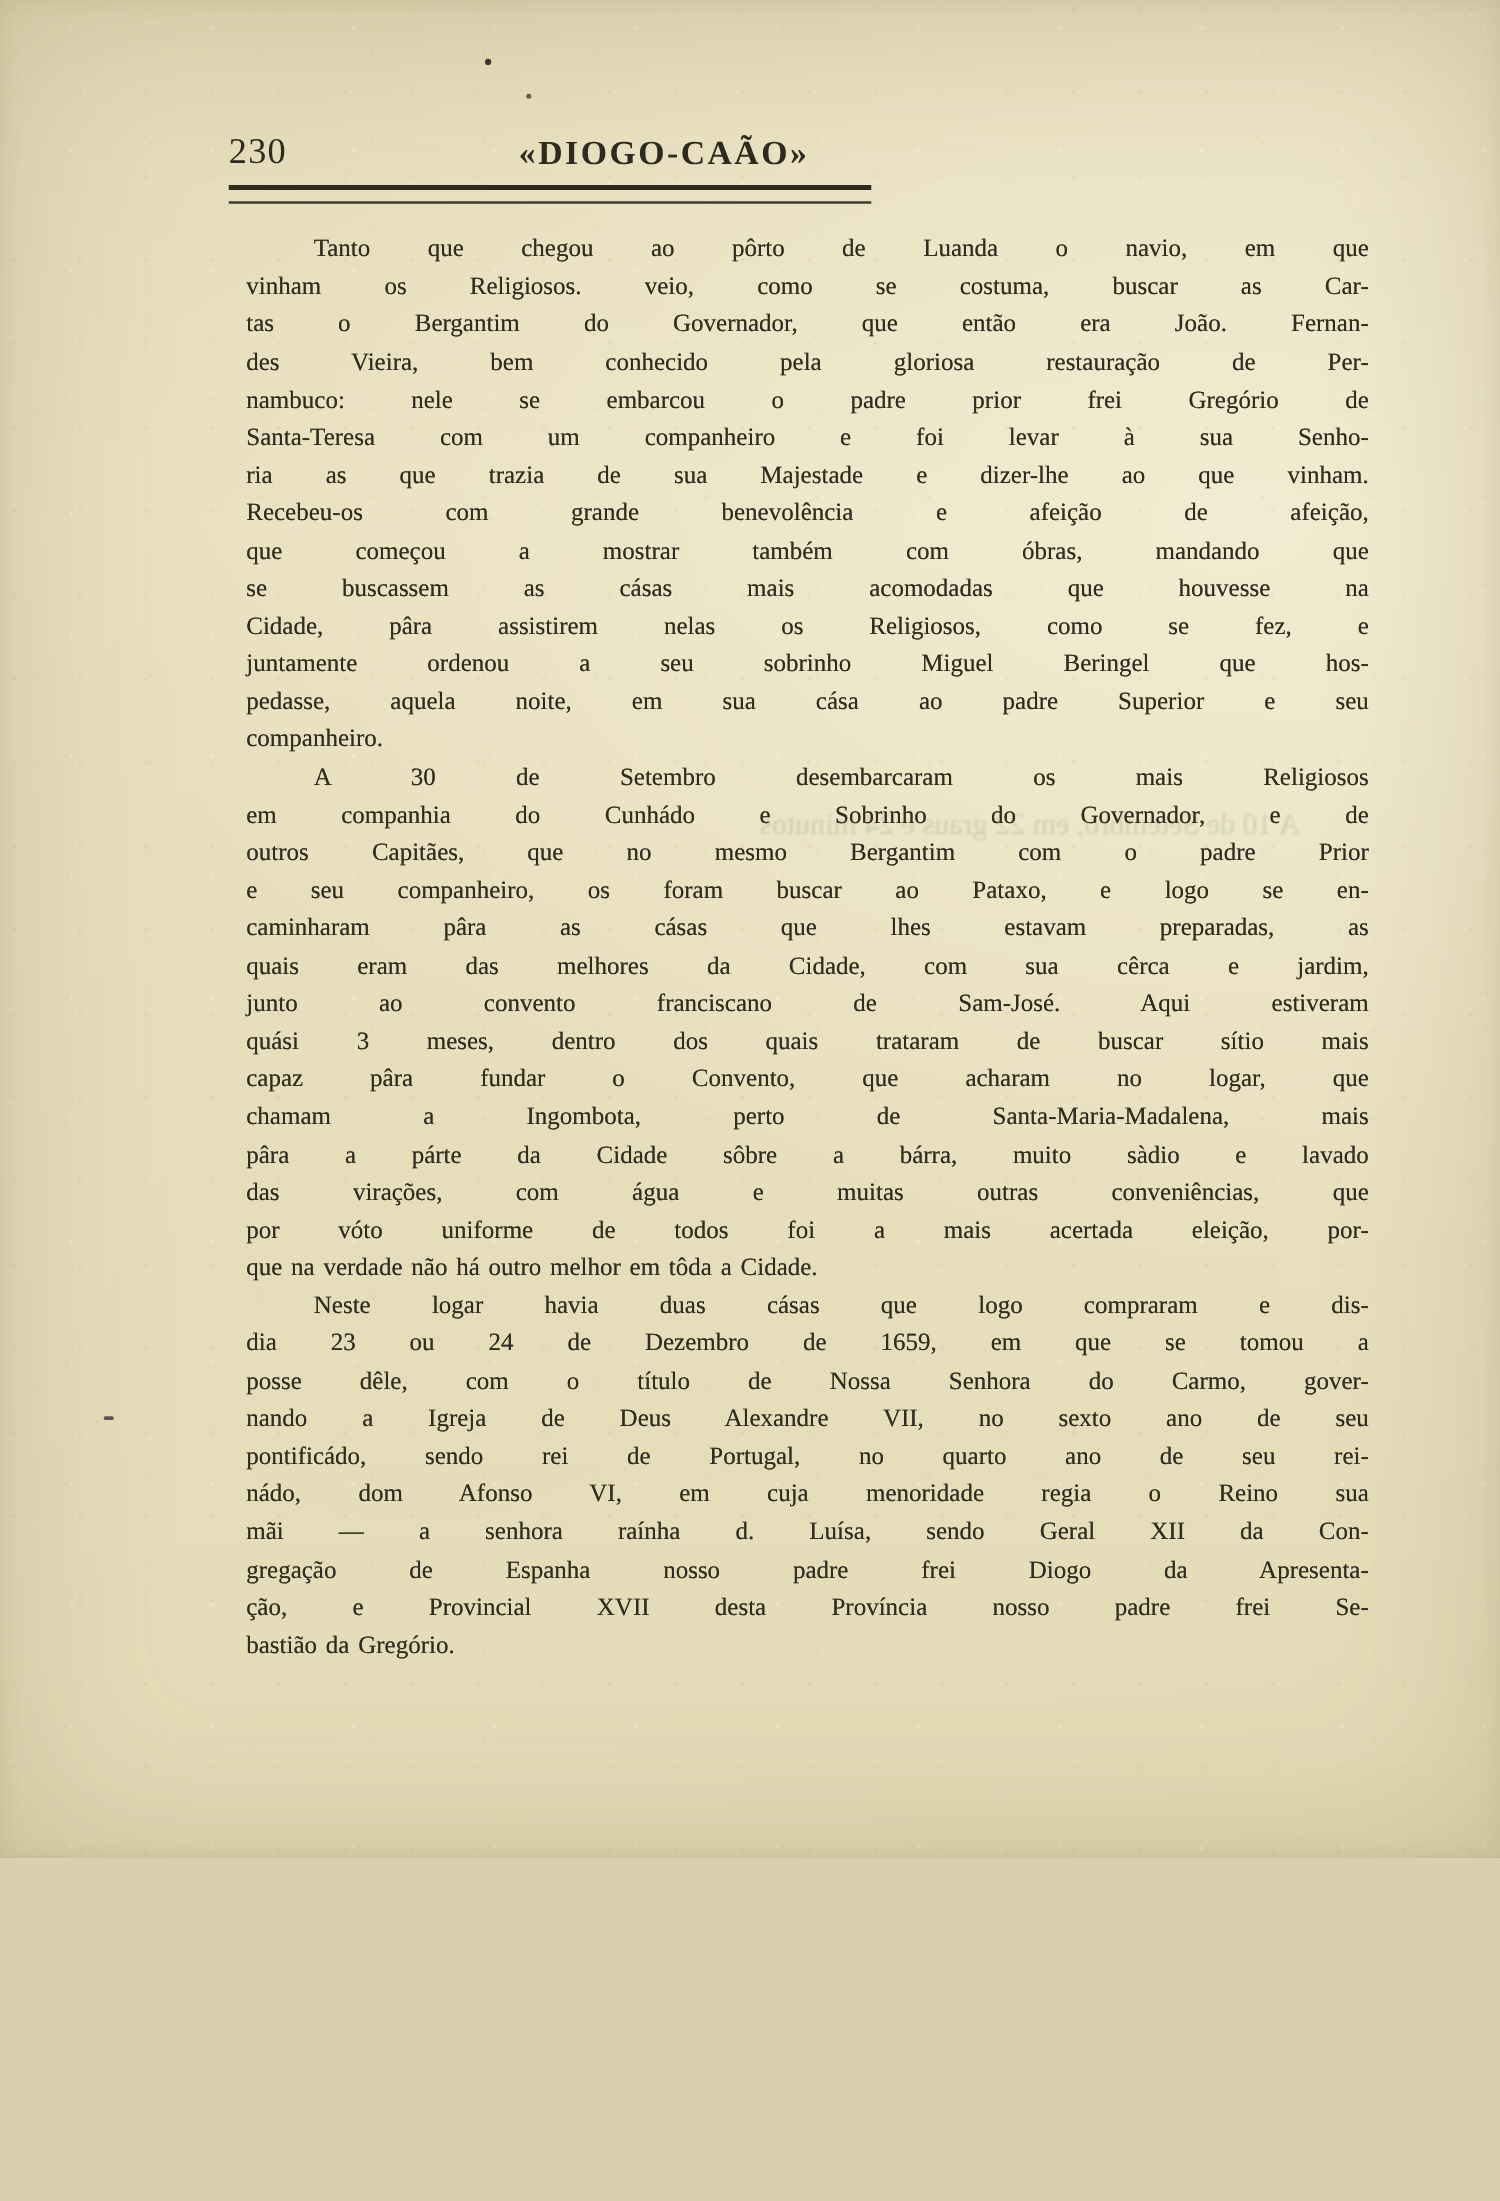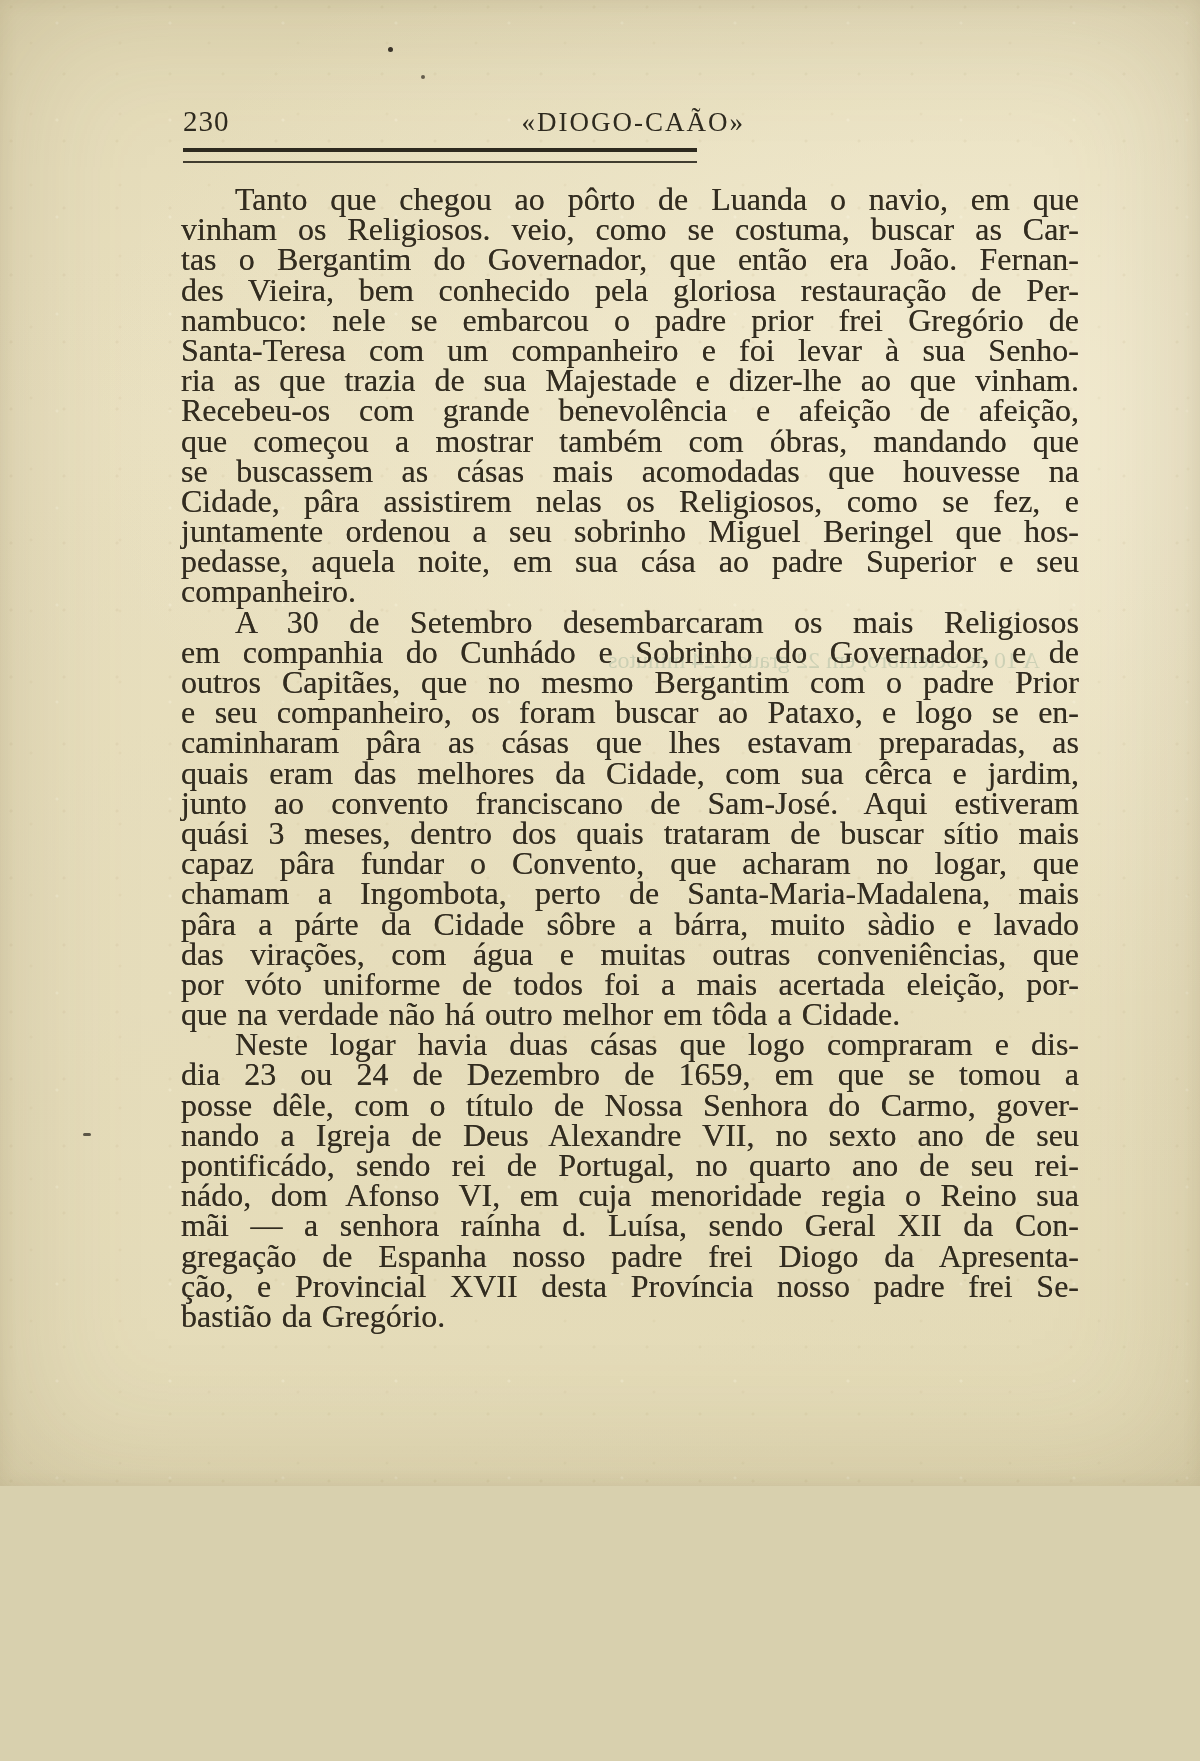--- a/index.html
+++ b/index.html
@@ -30,33 +30,33 @@
   }
 
   
   .header{position:absolute;left:0;top:0;width:1200px;}
   .page-number{
     position:absolute;left:183px;top:104px;
     font-size:29px;line-height:34px;letter-spacing:1px;
   }
   .header-title{
     position:absolute;left:415px;top:106px;width:330px;
-    text-align:right;font-size:27px;line-height:32px;letter-spacing:2px;
+    text-align:left;font-size:27px;line-height:32px;letter-spacing:2px;font-weight:bold;
   }
   .header-rule{
     position:absolute;left:183px;top:148px;width:514px;height:9px;
     border-top:4px solid var(--ink);
     border-bottom:2px solid rgba(46,42,31,0.9);
     filter:blur(0.2px);
   }
 
   
   .body-text{
-    position:absolute;left:181px;top:184px;width:898px;
-    font-size:32px;
+    position:absolute;left:197px;top:184px;width:898px;
+    font-size:20px;
     color:#322c20;
     text-shadow:0 0 0.5px rgba(50,44,32,0.7);
     word-spacing:2px;
   }
   .line{
     height:30.2px;line-height:30.2px;
     text-align:justify;
     
     text-align-last:justify;
     white-space:nowrap; 

